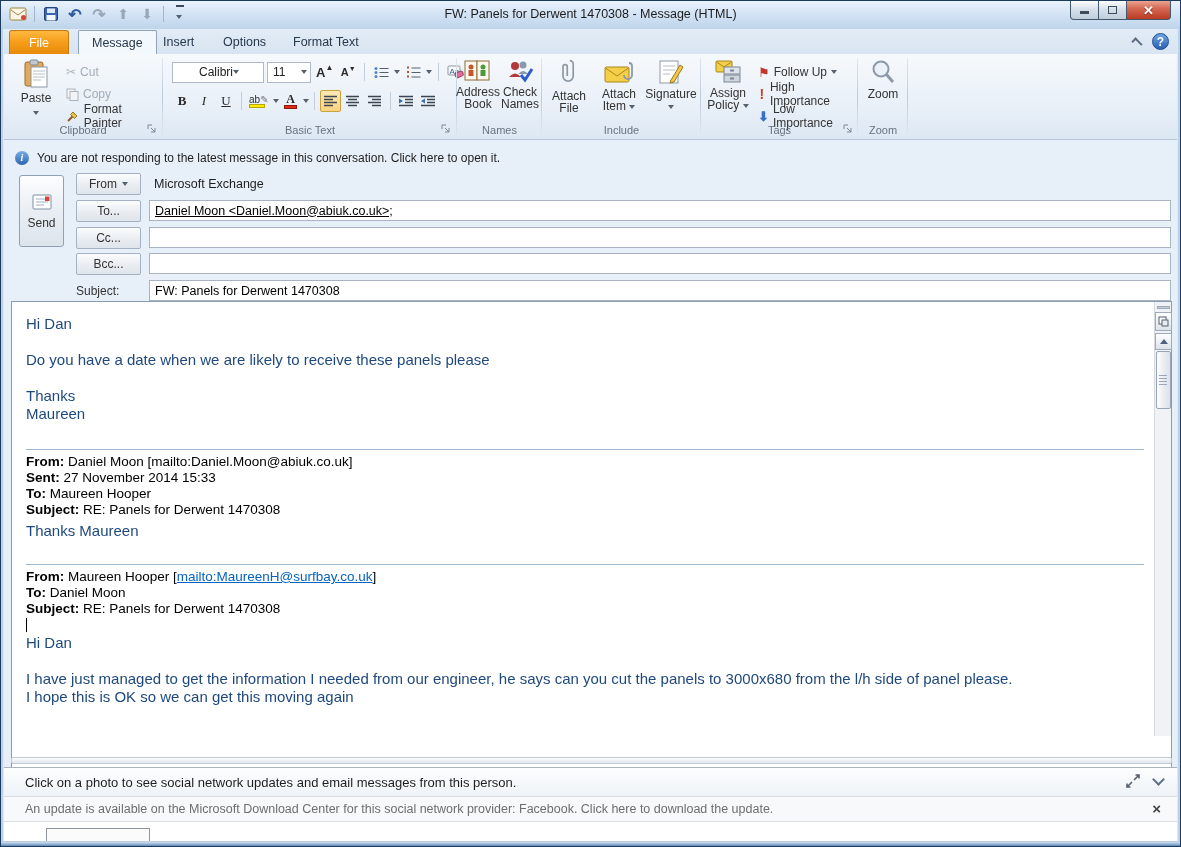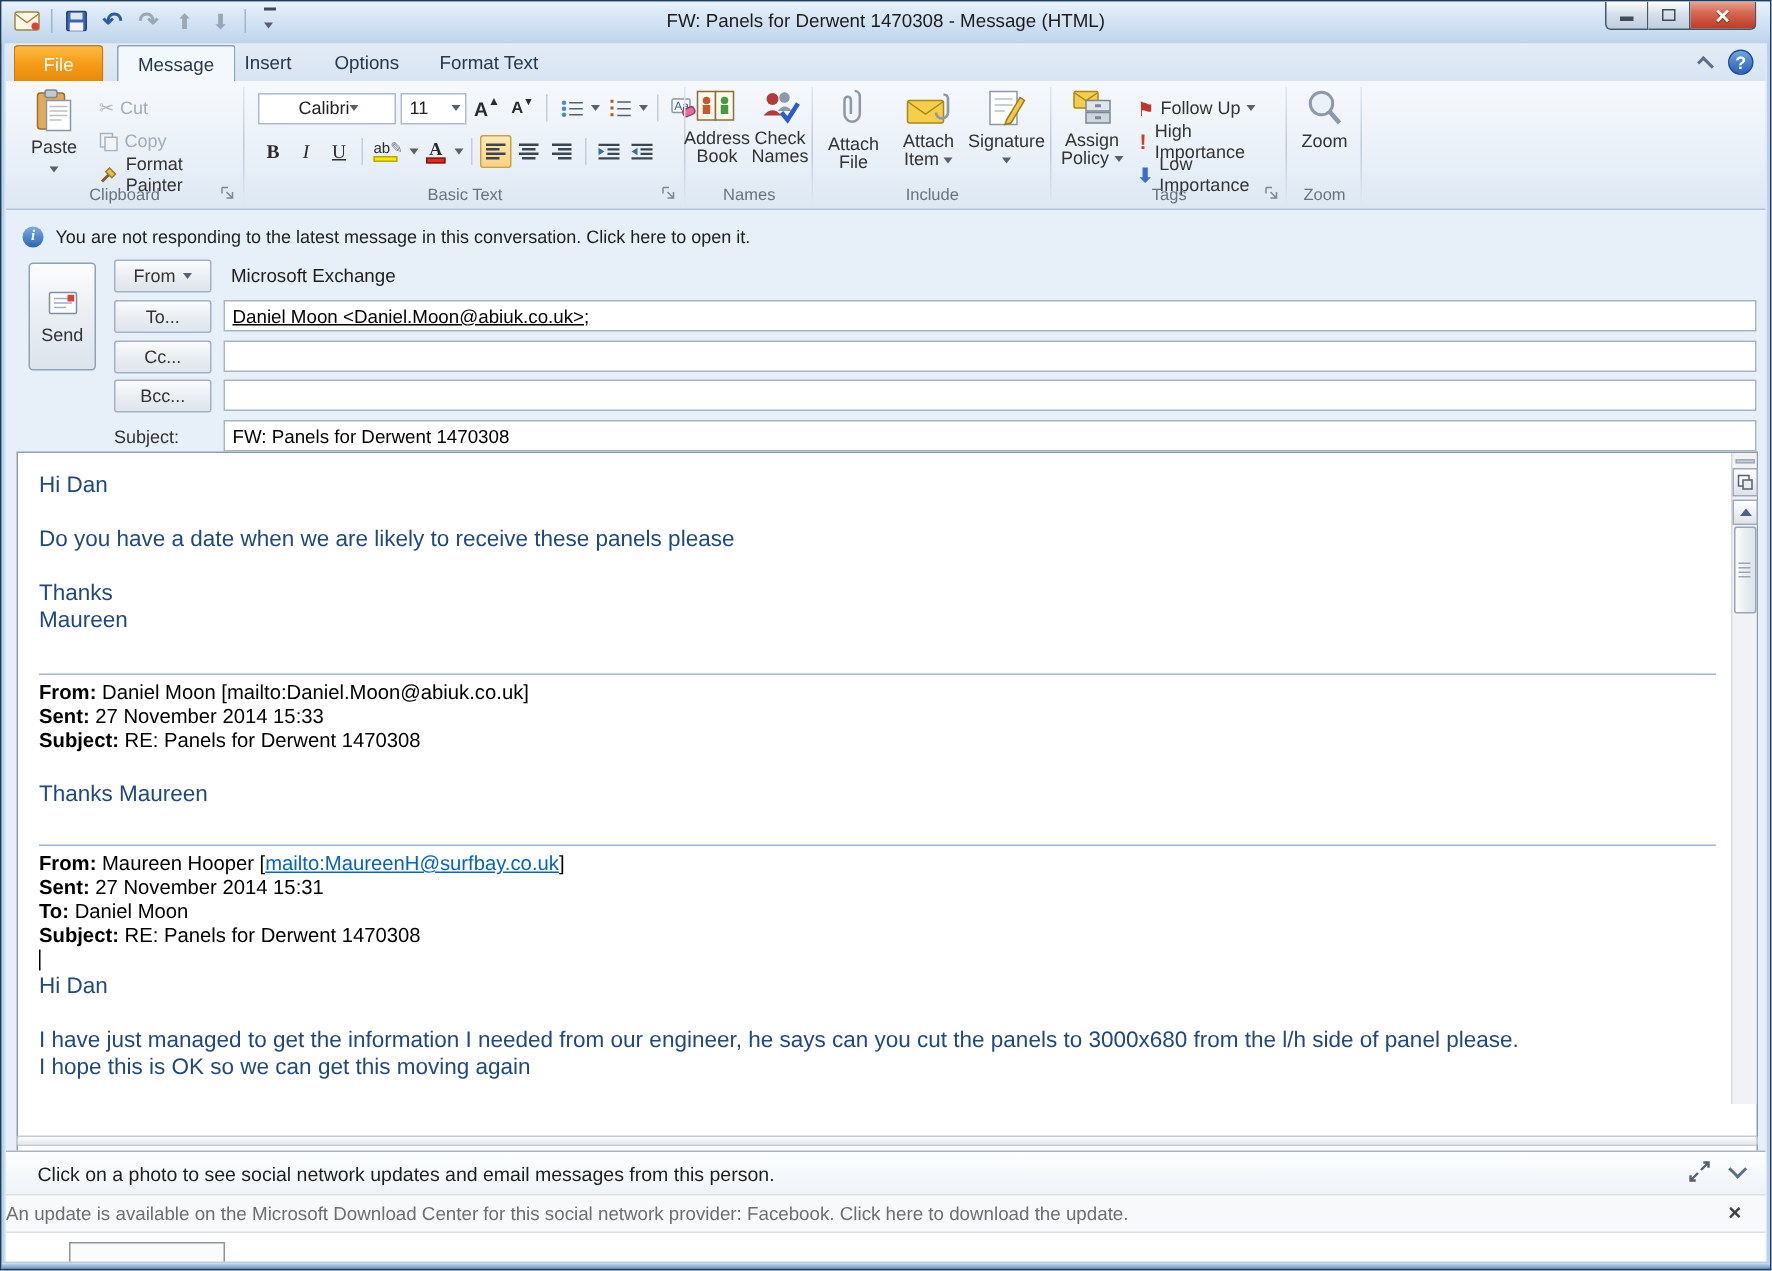--- a/index.html
+++ b/index.html
@@ -98,21 +98,21 @@
   .hthumb .grip { flex-direction:row; }
   .hscroll { position:absolute; left:1px; bottom:1px; height:17px; width:1141px; background:#f0f2f5; border-top:1px solid #d5dae1; display:flex; align-items:center; }
 
   
   .splitter { position:absolute; left:10px; top:756px; width:1161px; height:7px;
               background:linear-gradient(#fbfcfd,#dfe7ef); border:1px solid #c2cbd5; border-radius:2px; }
   .ppane { position:absolute; left:3px; right:3px; top:766px; height:76px; background:#fff; border-top:1px solid #aab4bd; }
   .pprow1 { position:absolute; left:0; top:0; width:100%; height:28px; background:linear-gradient(#fdfefe,#eef3f8); display:flex; align-items:center; }
   .pprow1 .txt { font-size:13px; color:#1e1e1e; margin-left:21px; }
   .pprow2 { position:absolute; left:0; top:28px; width:100%; height:26px; background:#f7f9fb; border-top:1px solid #d9dee4; border-bottom:1px solid #d9dee4; display:flex; align-items:center; }
-  .pprow2 .txt { font-size:12.5px; color:#6e6e6e; }
+  .pprow2 .txt { font-size:12.5px; color:#6e6e6e; margin-left:21px; }
   .pprow3 { position:absolute; left:0; top:54px; width:100%; height:22px; background:#fff; }
   .photo-stub { position:absolute; left:42px; top:6px; width:104px; height:22px; border:1px solid #8e959c; background:#fbfbfb; }
   .pp-icons { position:absolute; right:14px; top:6px; display:flex; gap:14px; align-items:center; }
   .chev-down { width:9px; height:9px; border-right:2px solid #5c6f84; border-bottom:2px solid #5c6f84; transform:rotate(45deg); margin-top:-4px; }
   .pp-close { position:absolute; right:16px; top:33px; font-size:15px; font-weight:bold; color:#444; line-height:15px; }
 
   .bottom-edge { position:absolute; left:0; bottom:0; width:100%; height:5px;
                  background:linear-gradient(#cfe0f1,#8fafd2 60%, #5f85ad); border-top:1px solid #b9cfe4; }
   svg { display:block; }
 </style>
@@ -454,29 +454,29 @@
     <div class="btext">
       <p style="margin-top:13px;">Hi Dan</p>
       <p style="margin-top:18px;">Do you have a date when we are likely to receive these panels please</p>
       <p style="margin-top:18px;">Thanks</p>
       <p>Maureen</p>
 
       <div class="qsep" style="margin-top:26px;"></div>
       <div class="qhead">
         <div><b>From:</b><span> Daniel Moon [mailto:Daniel.Moon@abiuk.co.uk]</span></div>
         <div><b>Sent:</b><span> 27 November 2014 15:33</span></div>
+        <div><b>To:</b><span> Maureen Hooper</span></div>
         <div><b>Subject:</b><span> RE: Panels for Derwent 1470308</span></div>
       </div>
 
-      <p style="margin-top:19px;">Thanks Maureen</p>
+      <p style="margin-top:4px;">Thanks Maureen</p>
 
       <div class="qsep" style="margin-top:24px;"></div>
       <div class="qhead">
         <div><b>From:</b><span> Maureen Hooper [</span><a class="mlink">mailto:MaureenH@surfbay.co.uk</a><span>]</span></div>
-        <div><b>Sent:</b><span> 27 November 2014 15:31</span></div>
         <div><b>To:</b><span> Daniel Moon</span></div>
         <div><b>Subject:</b><span> RE: Panels for Derwent 1470308</span></div>
         <div><span class="caret-cursor"></span></div>
       </div>
 
       <p style="margin-top:1px;">Hi Dan</p>
       <p style="margin-top:18px;">I have just managed to get the information I needed from our engineer, he says can you cut the panels to 3000x680 from the l/h side of panel please.</p>
       <p>I hope this is OK so we can get this moving again</p>
     </div>
 

